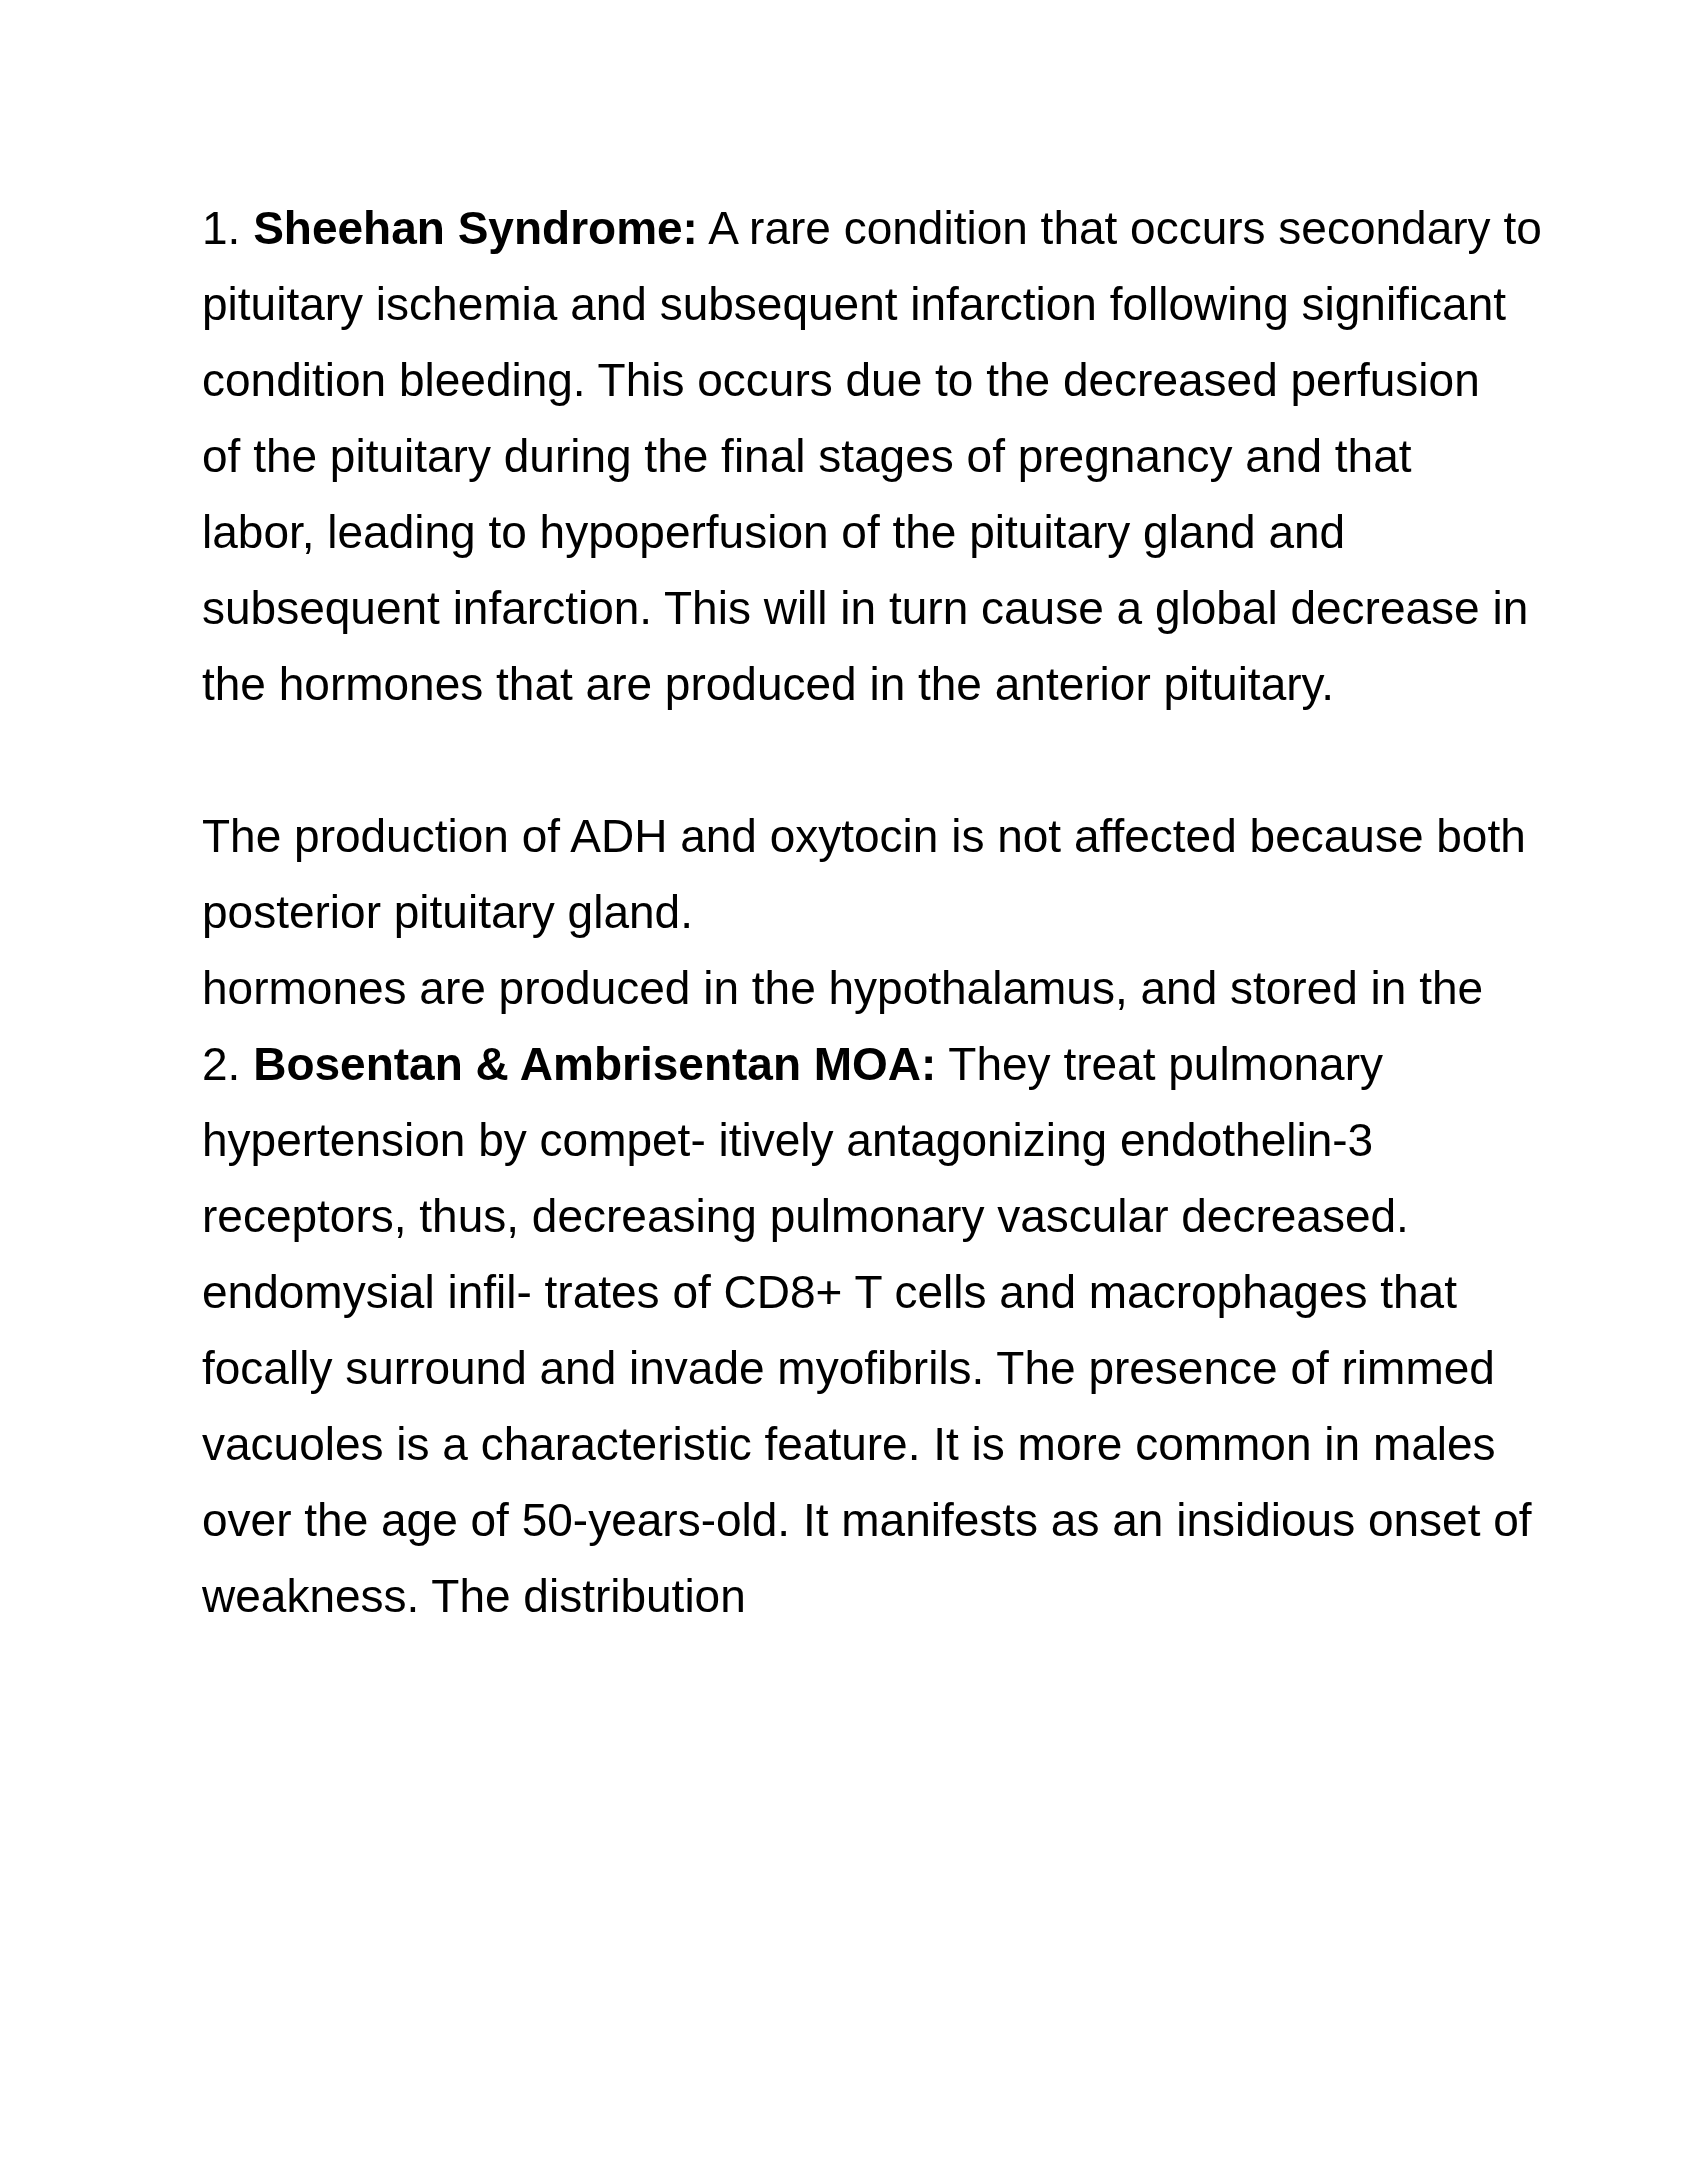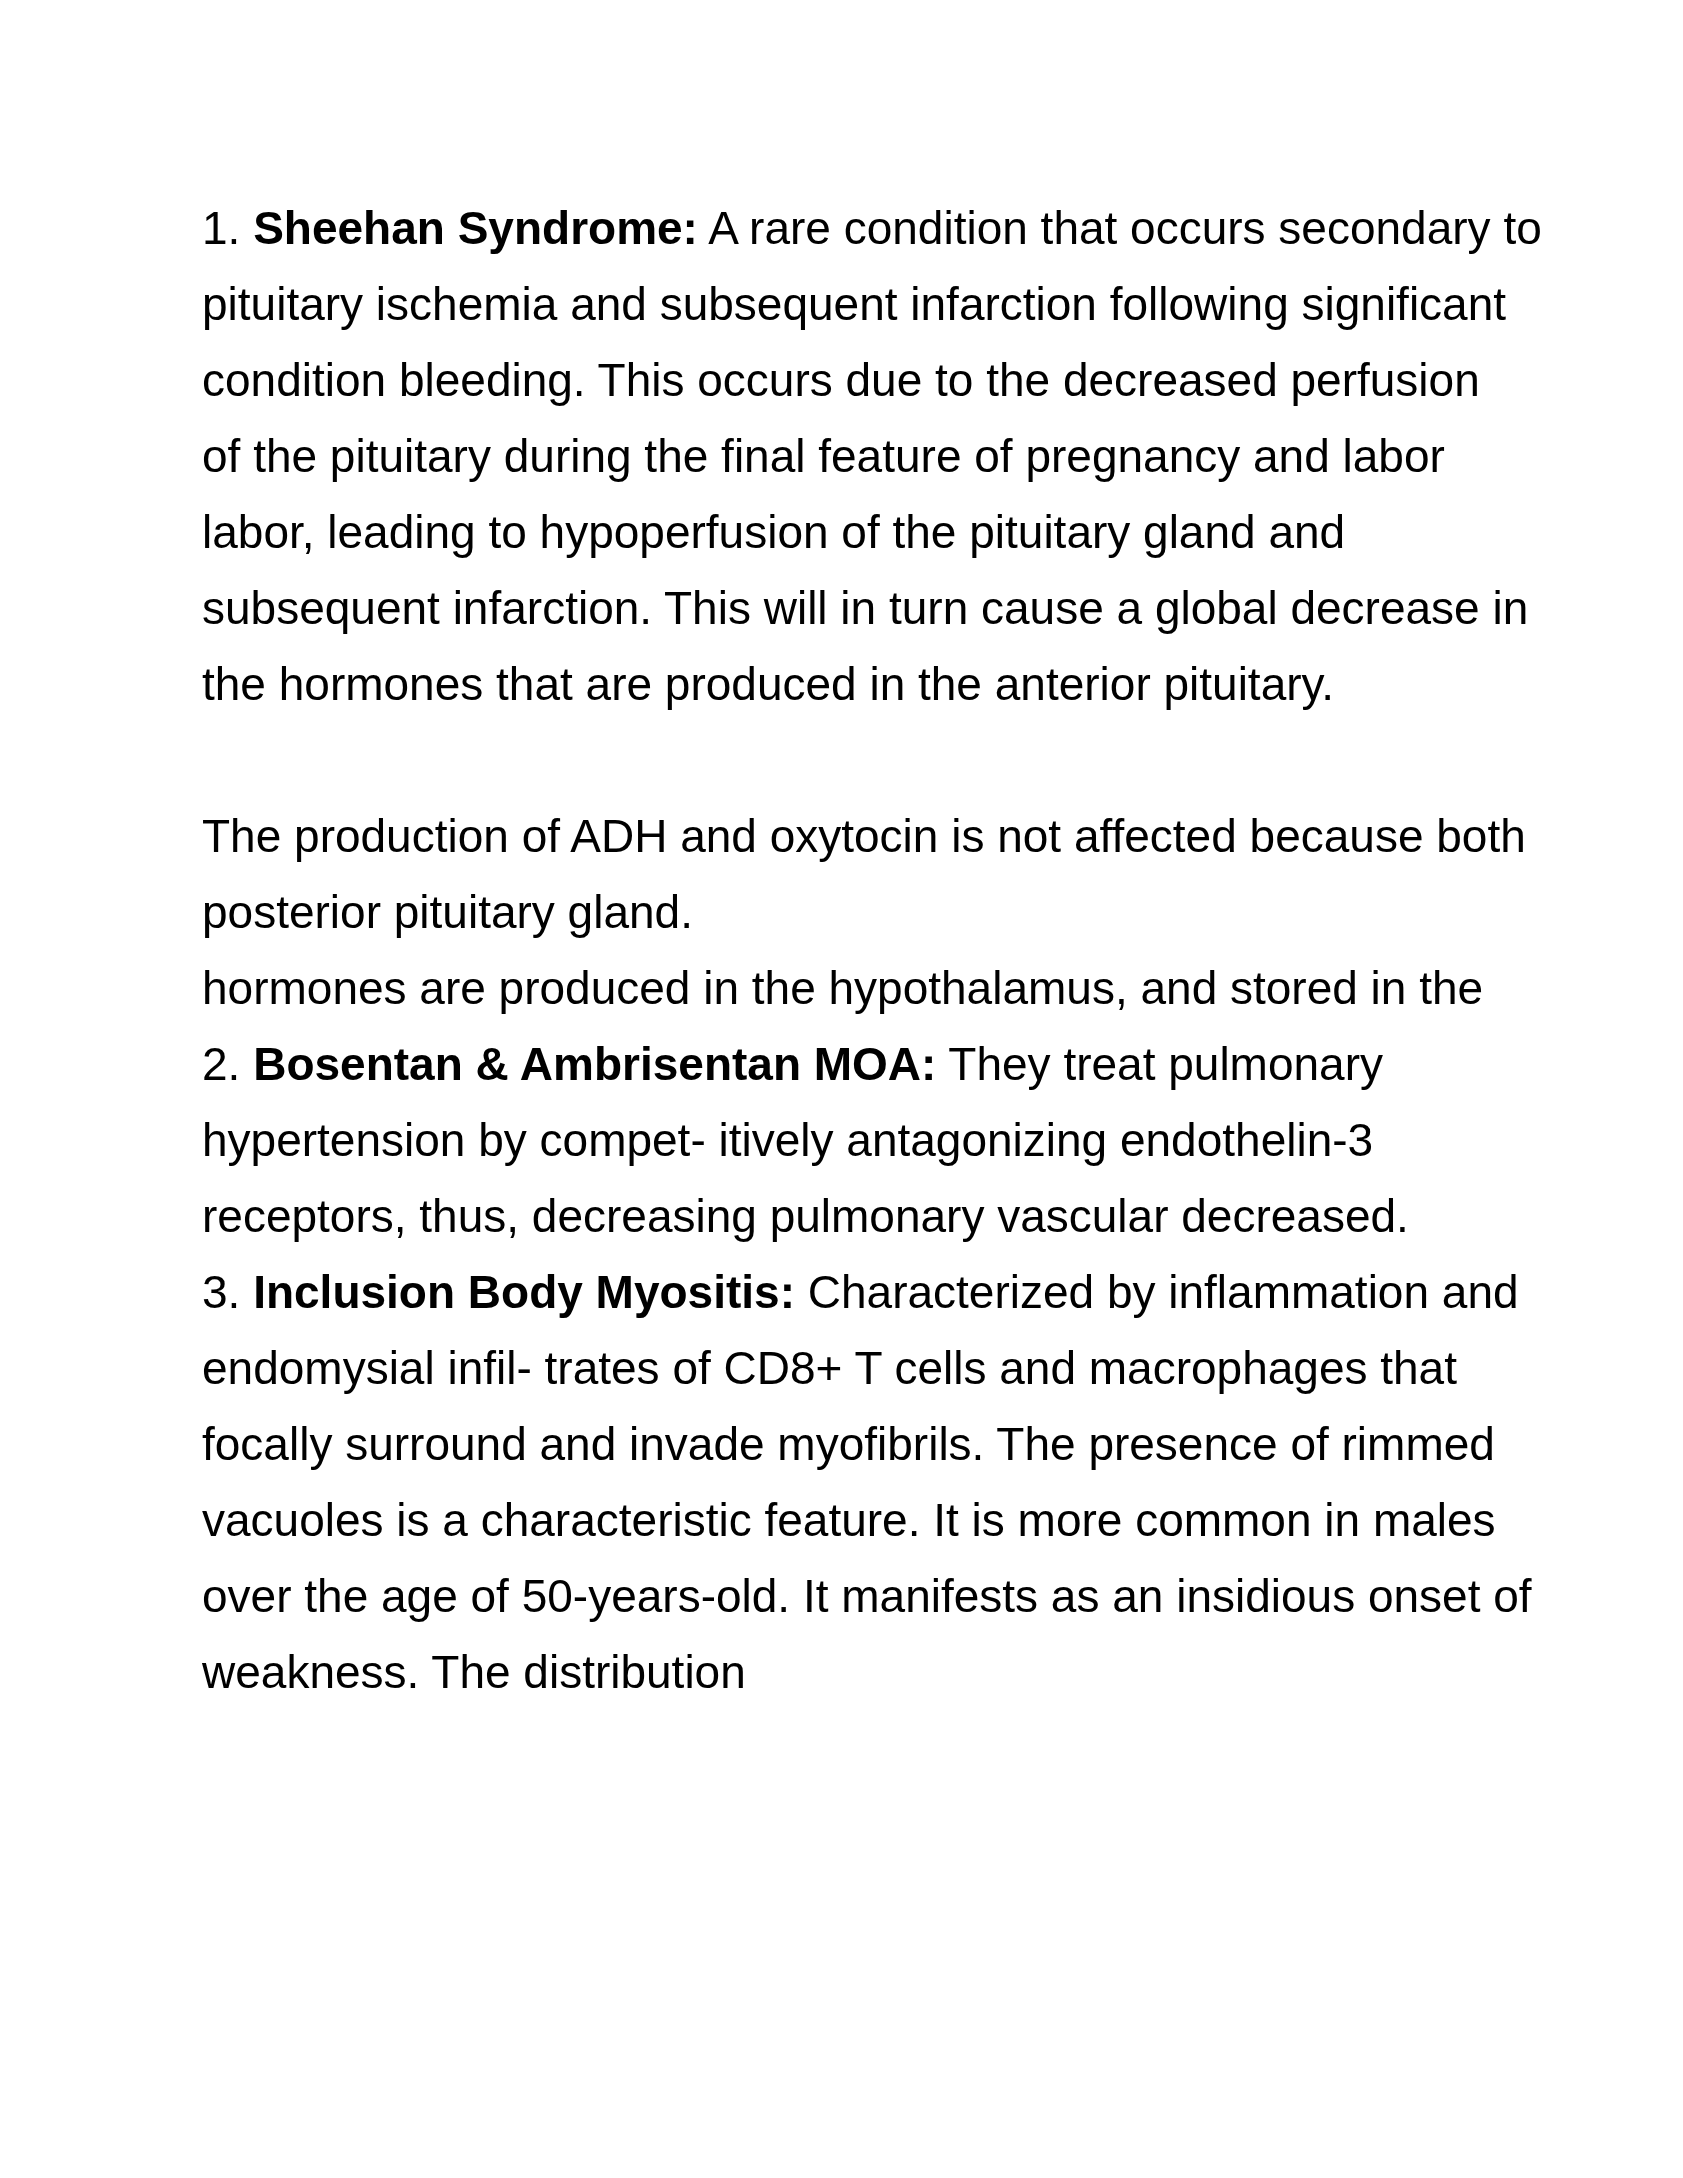--- a/index.html
+++ b/index.html
@@ -39,32 +39,31 @@
   }
 </style>
 </head>
 <body>
 
 <div class="page">
   <div class="doc-text" style="color: rgb(0, 0, 0);">
       <div class="line"><span class="run">1. </span><span class="run bold">Sheehan Syndrome:</span><span class="run"> A rare condition that occurs secondary to</span></div>
       <div class="line"><span class="run">pituitary ischemia and subsequent infarction following significant</span></div>
       <div class="line"><span class="run">condition bleeding. This occurs due to the decreased perfusion</span></div>
-      <div class="line"><span class="run">of the pituitary during the final feature of pregnancy and labor</span></div>
+      <div class="line"><span class="run">of the pituitary during the final stages of pregnancy and that</span></div>
       <div class="line"><span class="run">labor, leading to hypoperfusion of the pituitary gland and</span></div>
       <div class="line"><span class="run">subsequent infarction. This will in turn cause a global decrease in</span></div>
       <div class="line"><span class="run">the hormones that are produced in the anterior pituitary.</span></div>
       <div class="line">&nbsp;</div>
       <div class="line"><span class="run">The production of ADH and oxytocin is not affected because both</span></div>
       <div class="line"><span class="run">posterior pituitary gland.</span></div>
       <div class="line"><span class="run">hormones are produced in the hypothalamus, and stored in the</span></div>
       <div class="line"><span class="run">2. </span><span class="run bold">Bosentan &amp; Ambrisentan MOA:</span><span class="run"> They treat pulmonary</span></div>
       <div class="line"><span class="run">hypertension by compet- itively antagonizing endothelin-3</span></div>
       <div class="line"><span class="run">receptors, thus, decreasing pulmonary vascular decreased.</span></div>
-      <div class="line"><span class="run">3. </span><span class="run bold">Inclusion Body Myositis:</span><span class="run"> Characterized by inflammation and</span></div>
       <div class="line"><span class="run">endomysial infil- trates of CD8+ T cells and macrophages that</span></div>
       <div class="line"><span class="run">focally surround and invade myofibrils. The presence of rimmed</span></div>
       <div class="line"><span class="run">vacuoles is a characteristic feature. It is more common in males</span></div>
       <div class="line"><span class="run">over the age of 50-years-old. It manifests as an insidious onset of</span></div>
       <div class="line"><span class="run">weakness. The distribution</span></div>
     </div>
 </div>
 
 
 </body></html>

